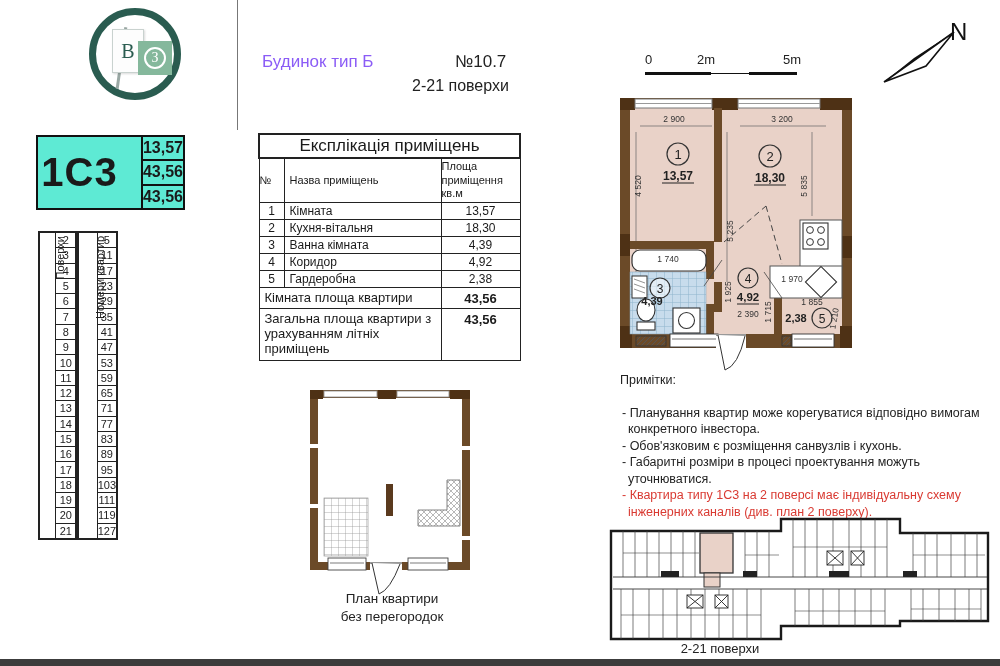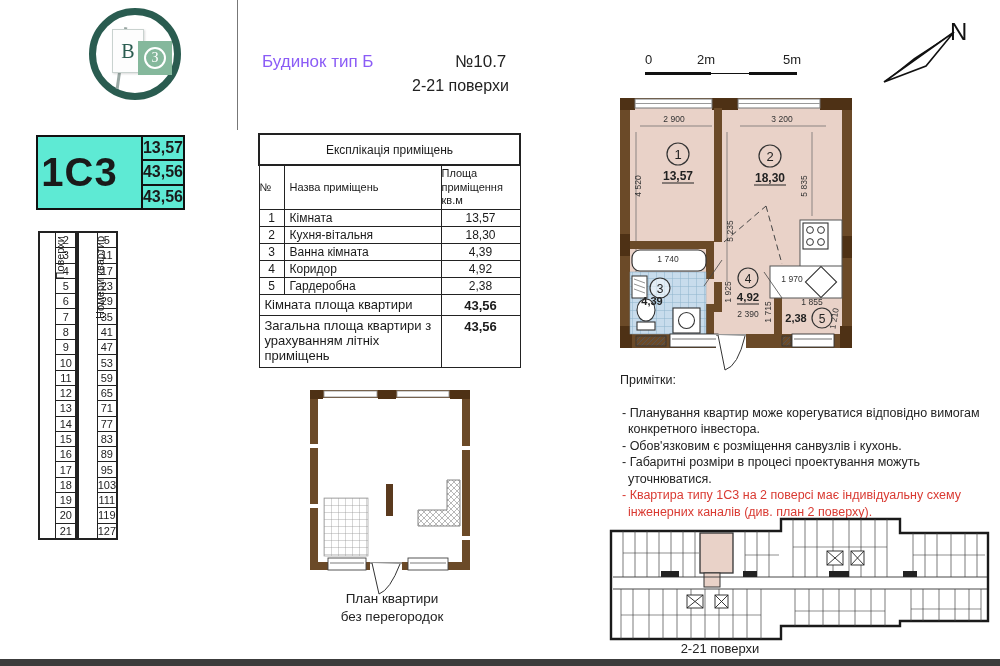--- a/index.html
+++ b/index.html
@@ -38,21 +38,21 @@
   .rot-label { position:absolute; top:3px; left:50%; transform:translateX(-50%) ; writing-mode:vertical-rl; text-orientation:mixed; rotate:180deg; font-size:11px; color:#222; white-space:nowrap; }
   .num-col { display:flex; flex-direction:column; }
   .num-col.f { width:22px; border-right:2px solid #222; }
   .num-col.a { flex:1; }
   .num-col div { flex:1; display:flex; align-items:center; justify-content:center; font-size:11px; color:#222; border-bottom:1px solid #222; }
   .num-col div:last-child { border-bottom:none; }
 
   
   .expl { position:absolute; left:258px; top:133px; width:263px; border-collapse:collapse; background:#fff; }
   .expl td, .expl th { border:1px solid #222; font-weight:normal; color:#1a1a1a; }
-  .expl .title { font-size:12px; text-align:center; height:31px; border:2px solid #222; }
+  .expl .title { font-size:17px; text-align:center; height:24px; border:2px solid #222; }
   .expl .h { font-size:11px; text-align:left; height:44px; line-height:1.2; }
   .expl .area-h { white-space:pre-line; }
   .expl .no { width:25px; text-align:center; font-size:12px; height:17px; }
   .expl .nm { width:157px; text-align:left; padding-left:5px; font-size:12px; }
   .expl .ar { width:79px; text-align:center; font-size:12px; }
   .expl .sum-l { font-size:13px; padding:3px 2px 3px 5px; line-height:1.15; }
   .expl .sum-v { font-size:13px; font-weight:bold; text-align:center; vertical-align:top; padding-top:3px; }
   .expl .outer { border-width:2px; }
 
   

